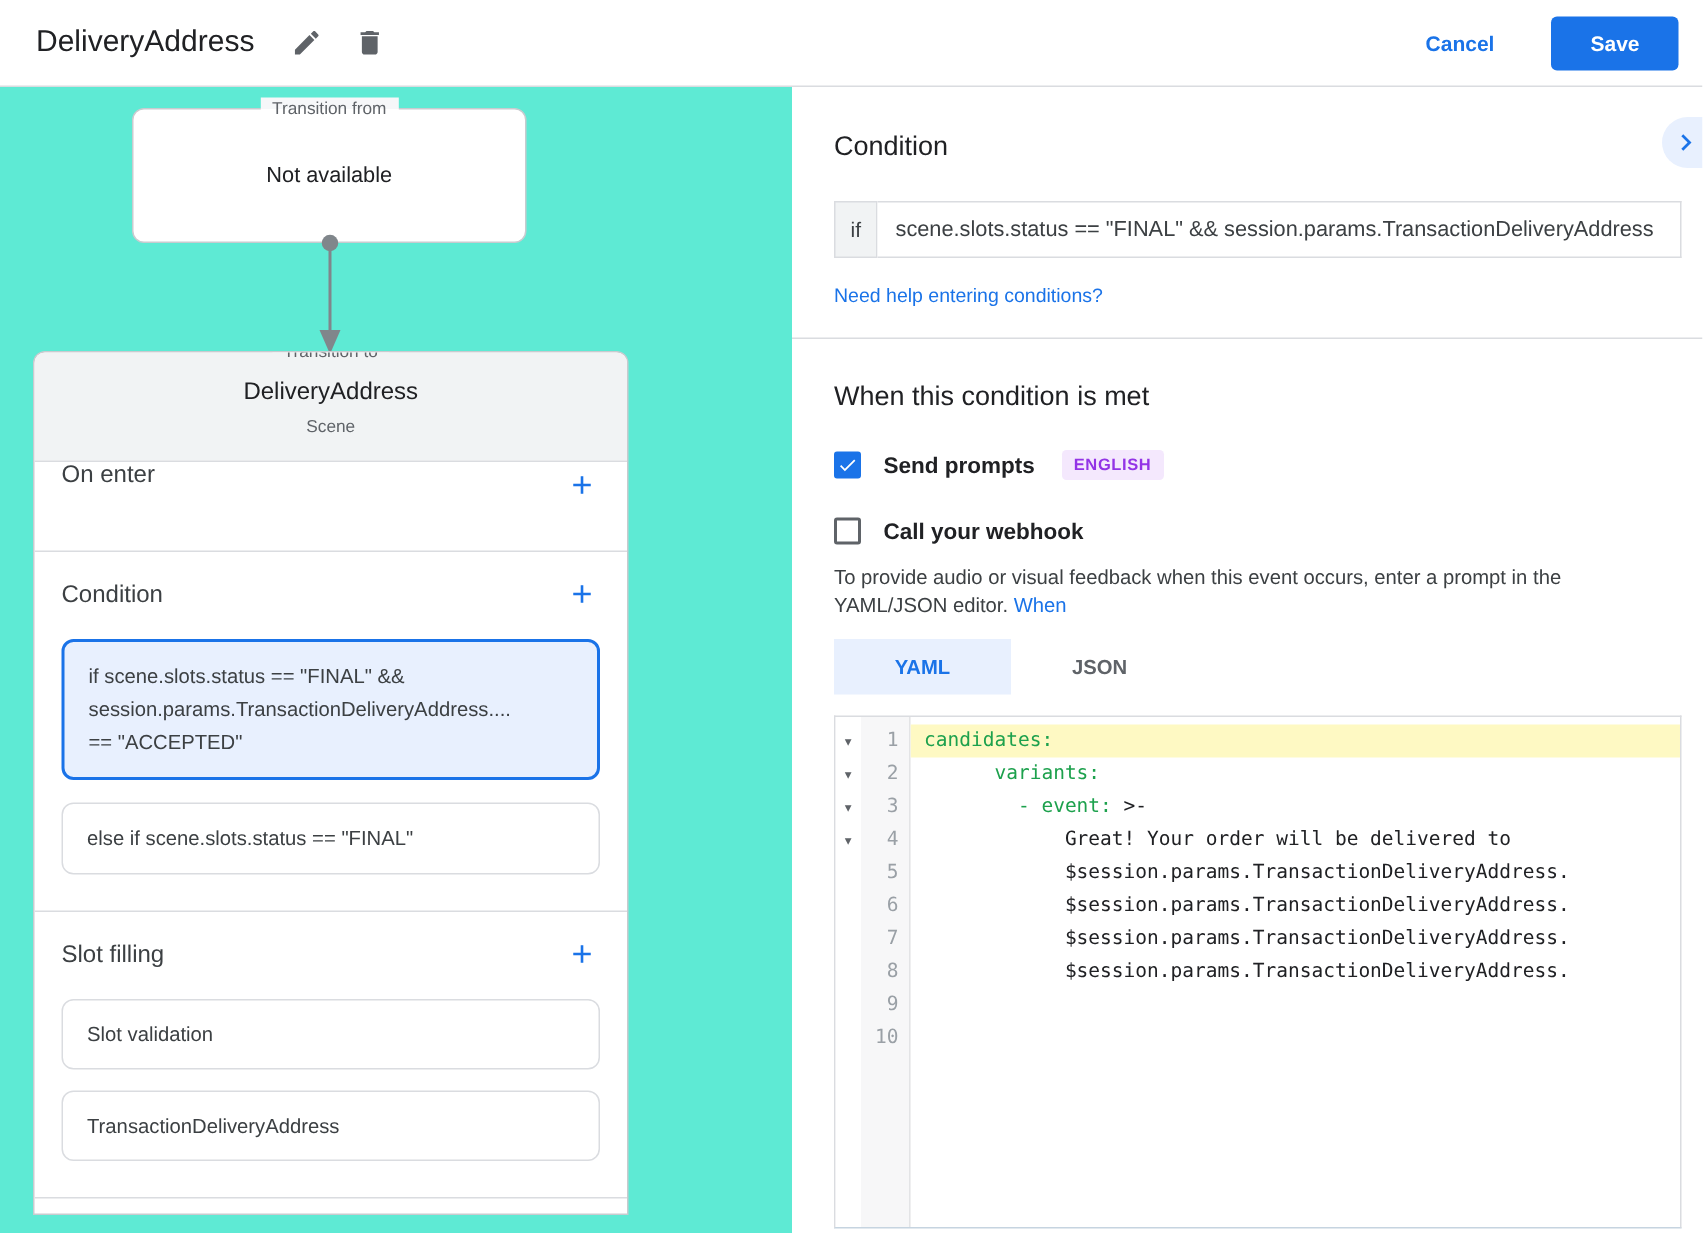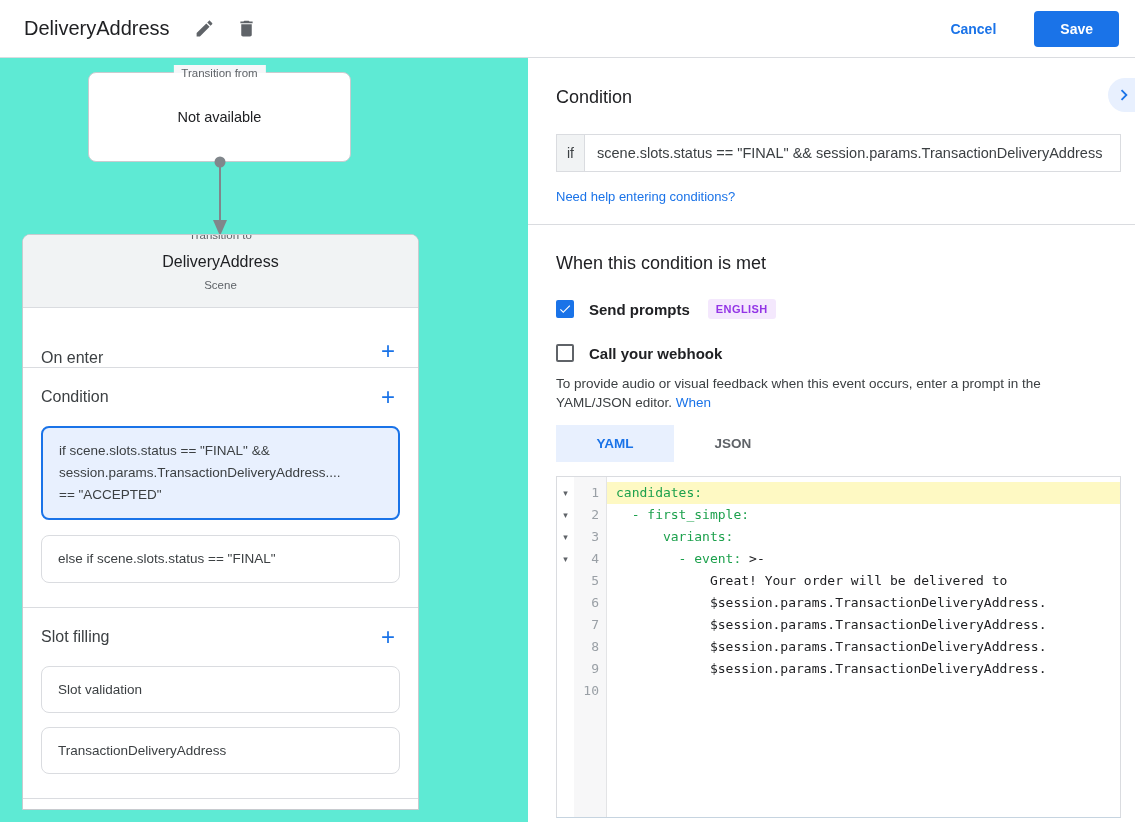--- a/index.html
+++ b/index.html
@@ -67,21 +67,21 @@
   }
   .scene-card .legend-chip { background: linear-gradient(#f6f7f9 50%, #f1f3f4 50%); }
   .card-header {
     background: #f1f3f4; text-align: center; padding: 18px 10px 16px;
   }
   .card-header-name { font-size: 16px; color: #202124; }
   .card-header-type { font-size: 11.5px; color: #5f6368; margin-top: 8px; }
 
   .section-row {
     border-top: 1px solid #dadce0;
-    display: flex; align-items: flex-end; justify-content: space-between;
+    display: flex; align-items: flex-start; justify-content: space-between;
     padding: 0 14px 0 18px; height: 60px;
   }
   .section-label { font-size: 16px; color: #3c4043; }
   .plus-btn {
     border: none; background: transparent; color: #1a73e8; font-size: 24px;
     font-weight: normal; cursor: pointer; width: 32px; height: 32px; line-height: 28px;
     font-family: "Liberation Sans", sans-serif;
   }
   .section-block { border-top: 1px solid #dadce0; padding: 0 18px 24px; }
   .section-block-head {
@@ -321,21 +321,20 @@
         <div class="ed-row num">4</div>
         <div class="ed-row num">5</div>
         <div class="ed-row num">6</div>
         <div class="ed-row num">7</div>
         <div class="ed-row num">8</div>
         <div class="ed-row num">9</div>
         <div class="ed-row num">10</div>
       </div>
     <div class="ed-code">
         <div class="ed-row code hl"><span class="tok-key">candidates:</span><span class="tok-plain"></span></div>
-        <div class="ed-row code"><span class="tok-key">  - first_simple:</span><span class="tok-plain"></span></div>
         <div class="ed-row code"><span class="tok-key">      variants:</span><span class="tok-plain"></span></div>
         <div class="ed-row code"><span class="tok-key">        - event:</span><span class="tok-plain"> &gt;-</span></div>
         <div class="ed-row code"><span class="tok-key"></span><span class="tok-plain">            Great! Your order will be delivered to</span></div>
         <div class="ed-row code"><span class="tok-key"></span><span class="tok-plain">            $session.params.TransactionDeliveryAddress.</span></div>
         <div class="ed-row code"><span class="tok-key"></span><span class="tok-plain">            $session.params.TransactionDeliveryAddress.</span></div>
         <div class="ed-row code"><span class="tok-key"></span><span class="tok-plain">            $session.params.TransactionDeliveryAddress.</span></div>
         <div class="ed-row code"><span class="tok-key"></span><span class="tok-plain">            $session.params.TransactionDeliveryAddress.</span></div>
         <div class="ed-row code"><span class="tok-key"></span><span class="tok-plain"></span></div>
       </div>
   </div>

